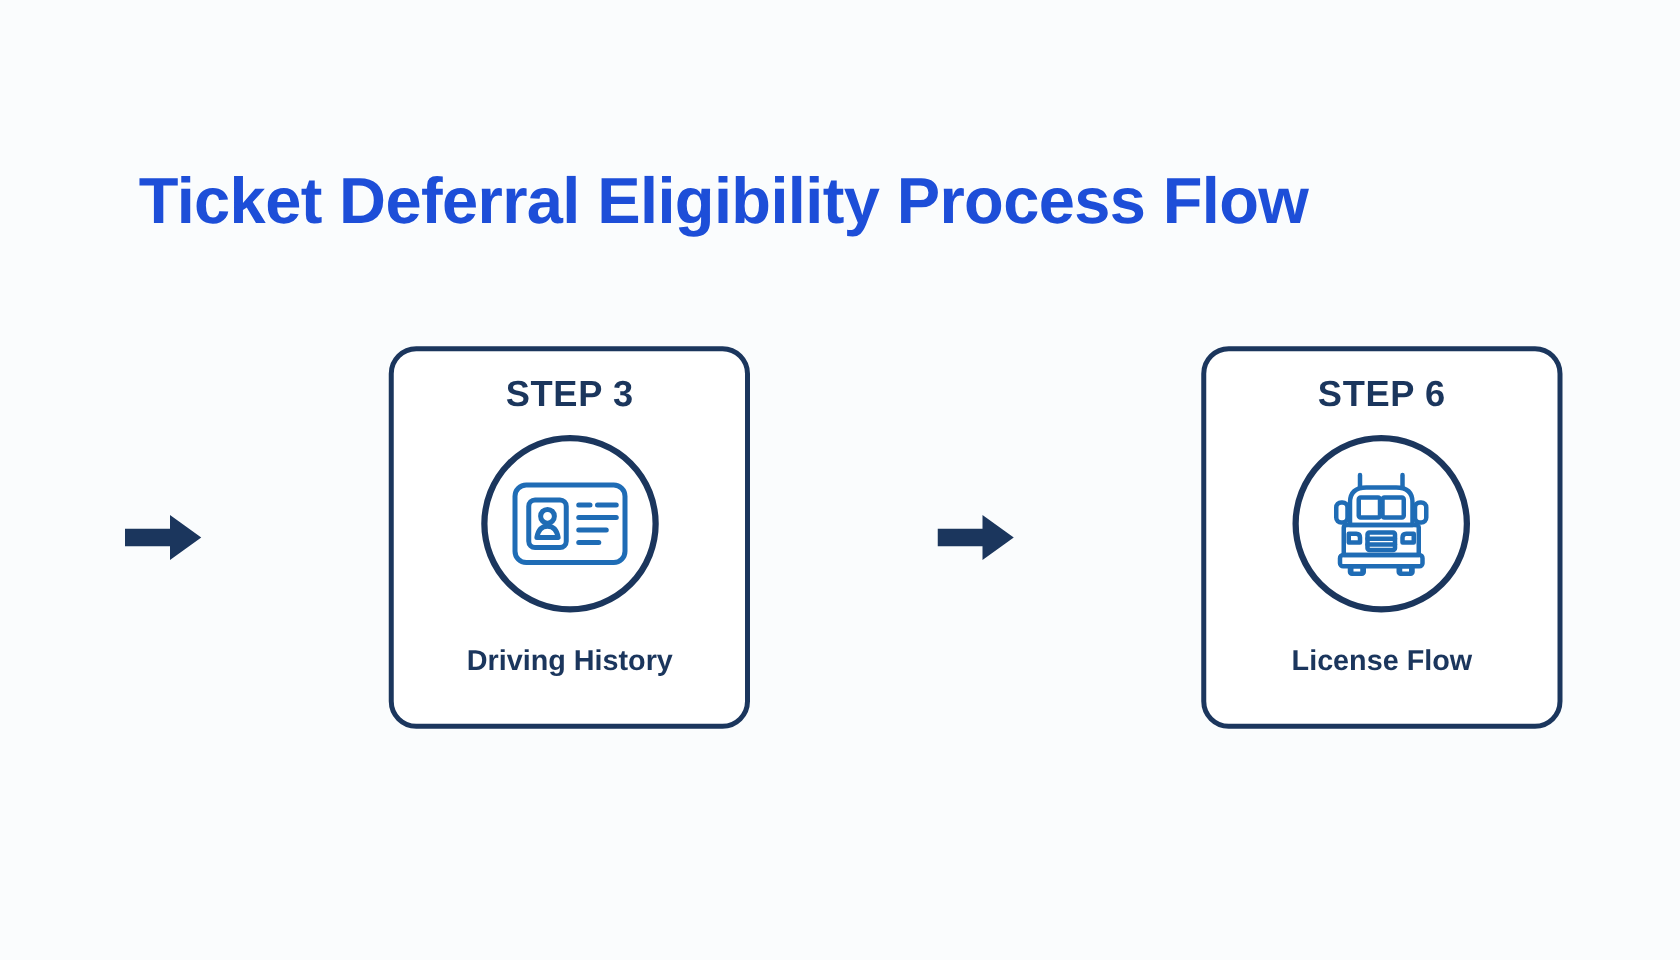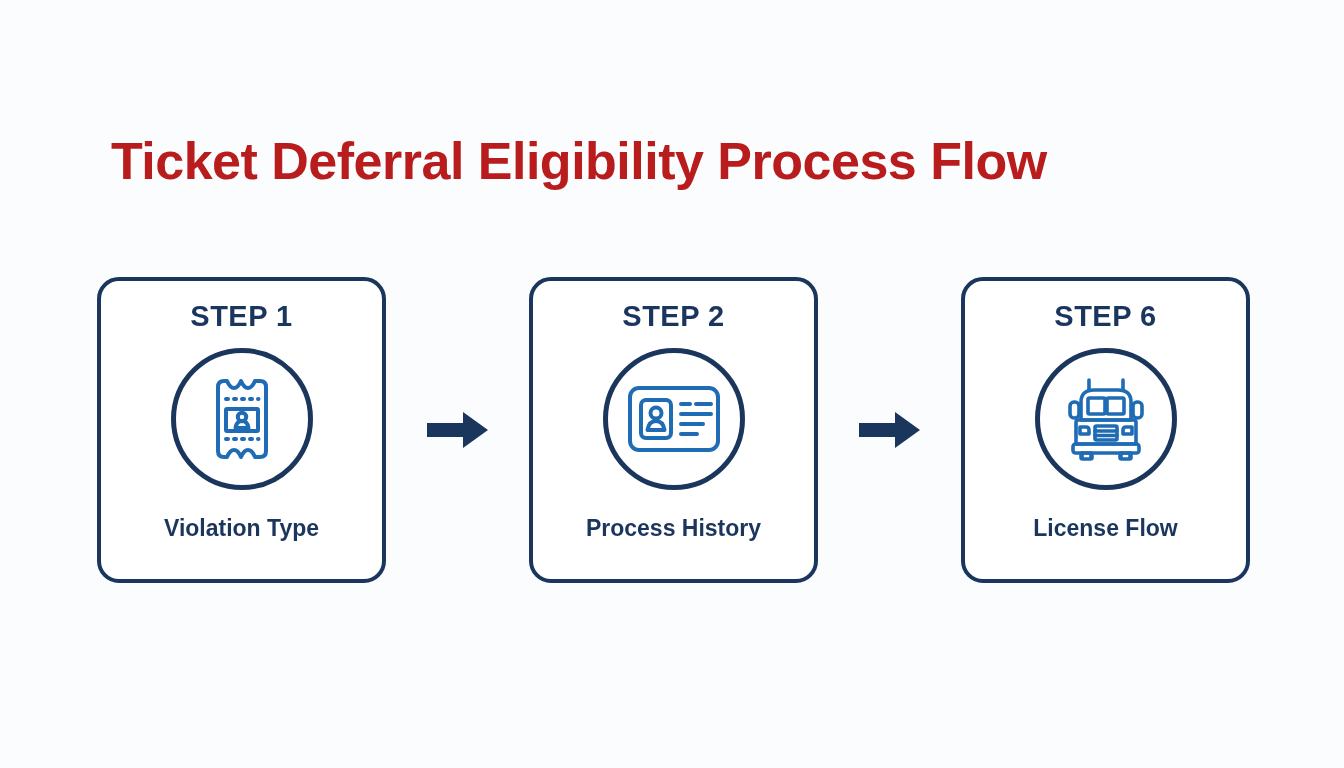--- a/index.html
+++ b/index.html
@@ -14,21 +14,21 @@
     overflow: hidden;
     position: relative;
   }
 
   #page-title {
     position: absolute;
     left: 111px;
     top: 96px;
     font-size: 52px;
     font-weight: bold;
-    color: #b91c1c;
+    color: #1d4ed8;
     letter-spacing: -0.5px;
     white-space: nowrap;
   }
 
   #flow-row {
     position: absolute;
     left: 97px;
     top: 274px;
     width: 1153px;
     height: 312px;
@@ -96,64 +96,46 @@
   }
   .arrow svg { display: block; }
 </style>
 </head>
 <body>
 
 <h1 id="page-title">Ticket Deferral Eligibility Process Flow</h1>
 
 <div id="flow-row">
 
-  <div class="step-card">
-    <div class="step-number">STEP 1</div>
-    <div class="icon-circle">
-      <span>
-        <svg width="72" height="88" viewBox="0 0 72 88" fill="none" stroke="#1f6cb5" stroke-width="4" stroke-linecap="round" stroke-linejoin="round">
-          <path d="M12 12 Q12 6 18 6 L21 6 Q24 13 28 13 Q32 13 35 6 Q38 13 42 13 Q46 13 49 6 L54 6 Q60 6 60 12
-                   L60 76 Q60 82 54 82 L49 82 Q46 75 42 75 Q38 75 35 82 Q32 75 28 75 Q24 75 21 82 L18 82
-                   Q12 82 12 76 Z"></path>
-          <path d="M20 24 h2 M28 24 h2 M36 24 h2 M44 24 h2 M52 24 h0.5" stroke-width="4"></path>
-          <rect x="20" y="34" width="32" height="22" rx="1"></rect>
-          <circle cx="36" cy="42" r="4.2"></circle>
-          <path d="M29.5 53 q1 -7 6.5 -7 q5.5 0 6.5 7 Z"></path>
-          <path d="M20 64 h2 M28 64 h2 M36 64 h2 M44 64 h2 M52 64 h0.5" stroke-width="4"></path>
-        </svg>
-      </span>
-    </div>
-    <div class="step-label">Violation Type</div>
-  </div>
 
   <div class="arrow">
     <span>
       <svg width="62" height="38" viewBox="0 0 62 38">
         <path d="M0 12 L36 12 L36 1 L61 19 L36 37 L36 26 L0 26 Z" fill="#1b365d"></path>
       </svg>
     </span>
   </div>
 
   <div class="step-card">
-    <div class="step-number">STEP 2</div>
+    <div class="step-number">STEP 3</div>
     <div class="icon-circle">
       <span>
         <svg width="96" height="74" viewBox="0 0 96 74" fill="none" stroke="#1f6cb5" stroke-width="4" stroke-linecap="round" stroke-linejoin="round">
           <rect x="4" y="6" width="88" height="62" rx="9"></rect>
           <rect x="15" y="18" width="30" height="38" rx="5"></rect>
           <circle cx="30" cy="31" r="5.5"></circle>
           <path d="M21.5 48 q1.5 -9 8.5 -9 q7 0 8.5 9 Z"></path>
           <path d="M55 22 h9 M70 22 h15"></path>
           <path d="M55 32 h30"></path>
           <path d="M55 42 h22"></path>
           <path d="M55 52 h16"></path>
         </svg>
       </span>
     </div>
-    <div class="step-label">Process History</div>
+    <div class="step-label">Driving History</div>
   </div>
 
   <div class="arrow">
     <span>
       <svg width="62" height="38" viewBox="0 0 62 38">
         <path d="M0 12 L36 12 L36 1 L61 19 L36 37 L36 26 L0 26 Z" fill="#1b365d"></path>
       </svg>
     </span>
   </div>
 

